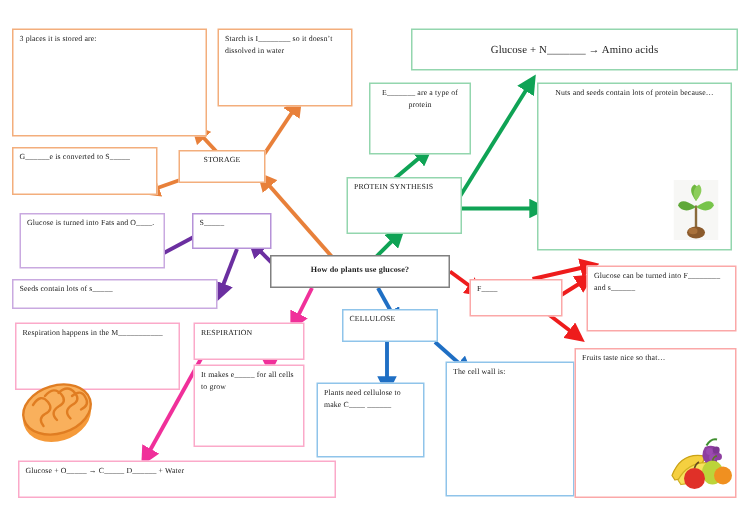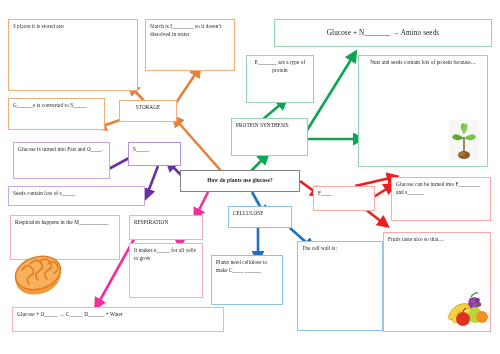--- a/index.html
+++ b/index.html
@@ -192,21 +192,21 @@
 
   <div class="box c-blue" style="left:211px; top:255px; width:72px; height:50px;">
     <span class="txt">Plants need cellulose to make C____ ______</span>
   </div>
 
   <div class="box c-blue" style="left:297px; top:241px; width:86px; height:90px;">
     <span class="txt">The cell wall is:</span>
   </div>
 
   <div class="box c-green headline" style="left:274px; top:19px; width:218px; height:28px;">
-    <span class="txt">Glucose + N_______ → Amino seeds</span>
+    <span class="txt">Glucose + N_______ → Amino acids</span>
   </div>
 
   <div class="box c-green centertext" style="left:246px; top:55px; width:68px; height:48px;">
     <span class="txt">E_______ are a type of protein</span>
   </div>
 
   <div class="box c-green" style="left:231px; top:118px; width:77px; height:38px;">
     <span class="txt">PROTEIN SYNTHESIS</span>
   </div>
 

